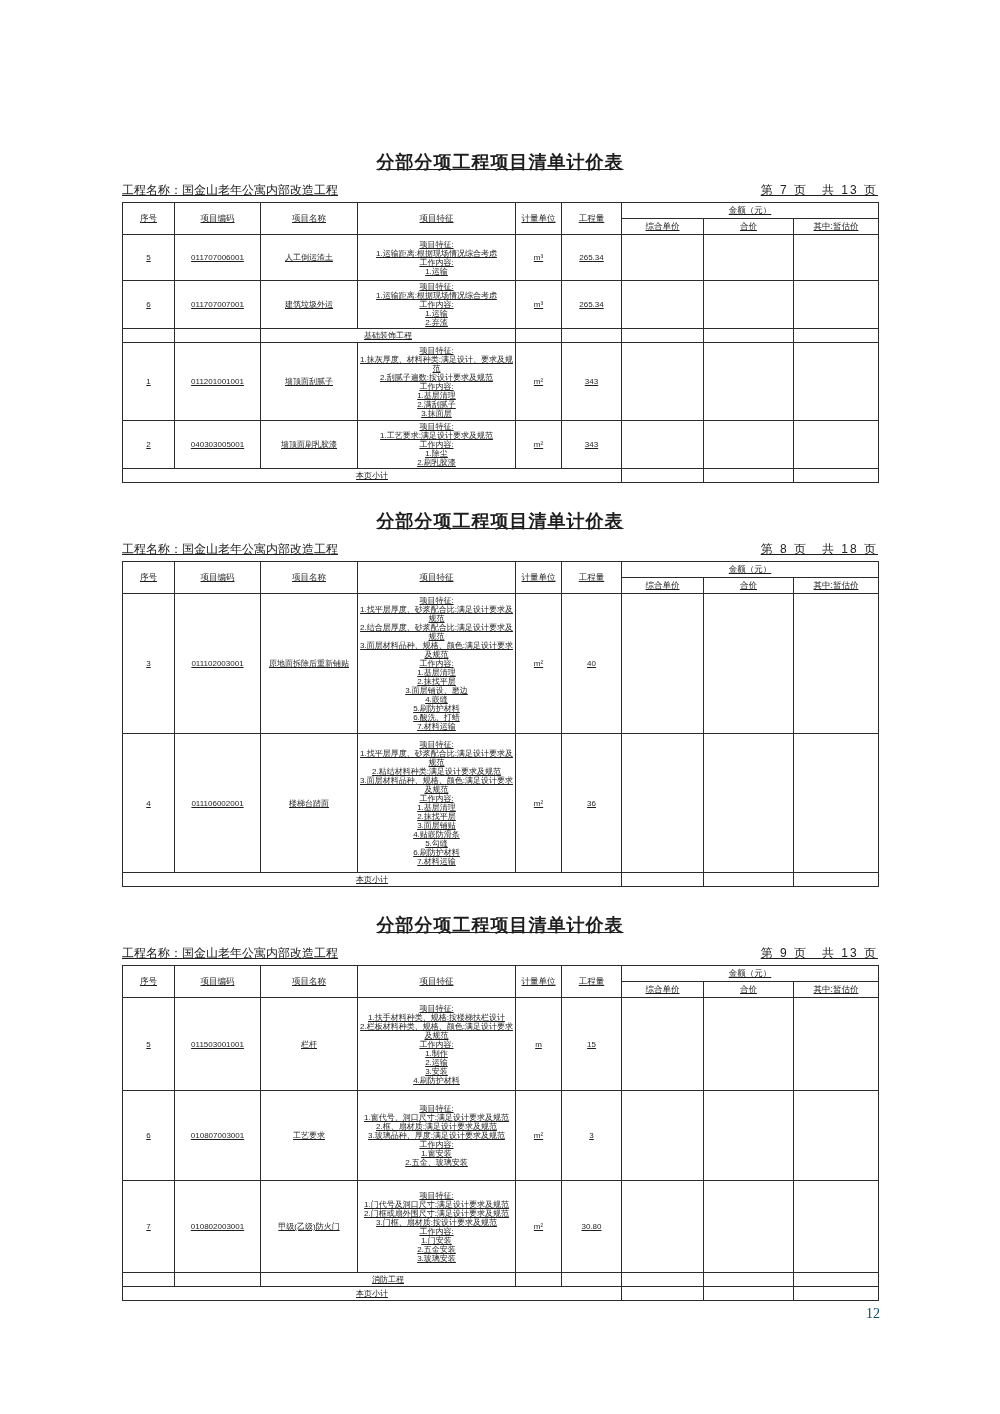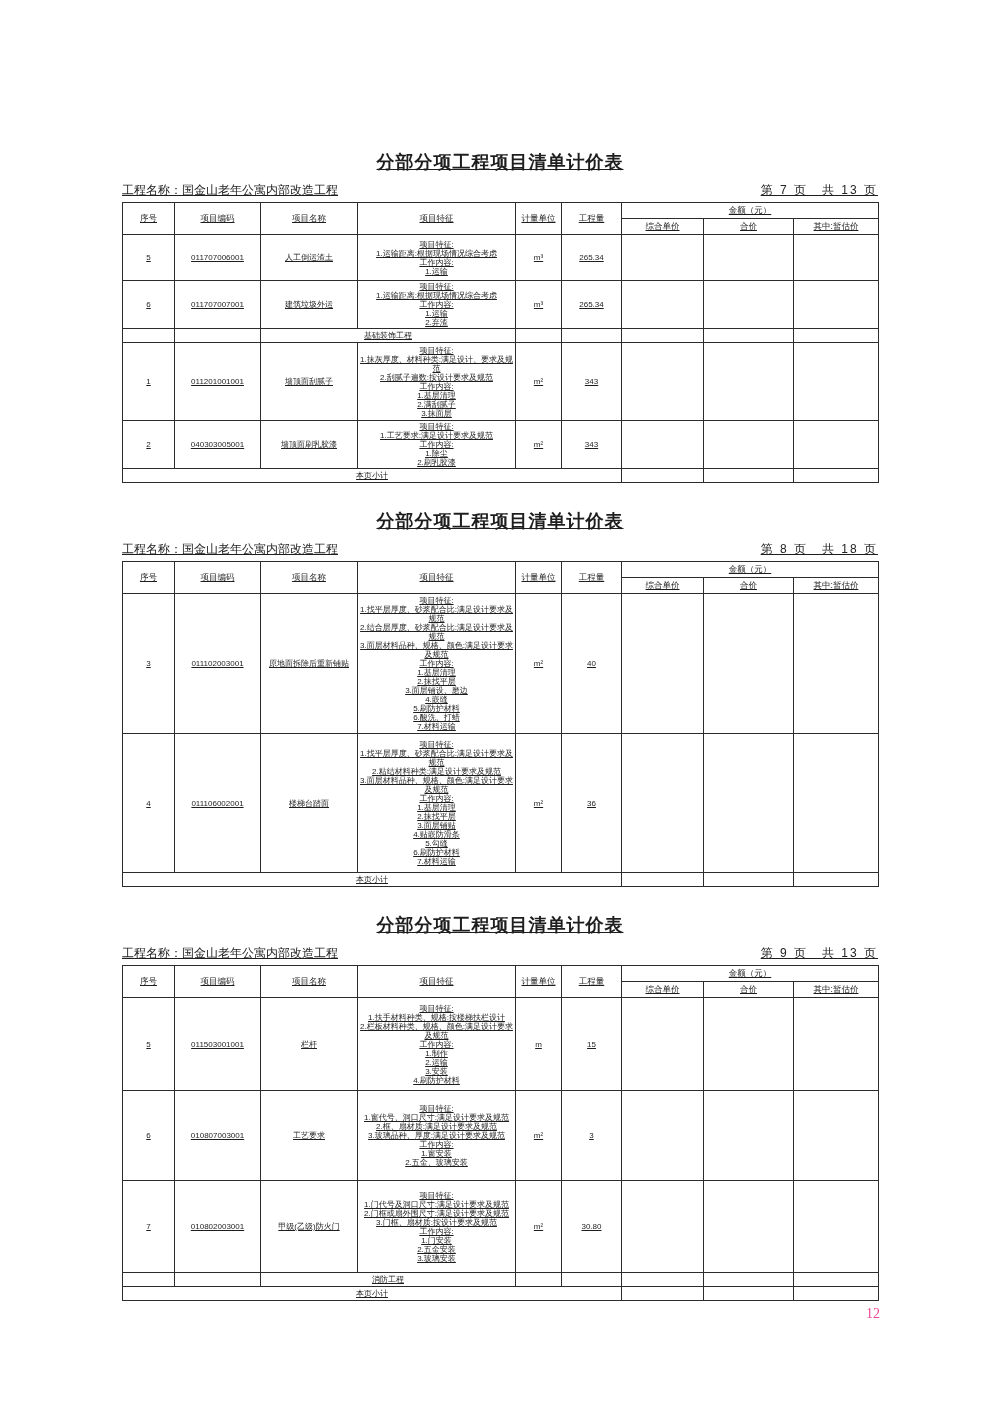--- a/index.html
+++ b/index.html
@@ -61,21 +61,21 @@
     font-size:8px;
     margin-top:24px;
   }
   td.cell-subtotal { font-size:8.5px;margin-top:24px; }
   .page-footer {
     position:absolute;
     top:1306px;
     right:120px;
     font-size:14px;
     font-family:"Liberation Serif","DejaVu Serif",serif;
-    color:#ec4899;
+    color:#0c4a6e;
   }
 </style>
 </head>
 <body>
 
 <div class="content">
 
   <section class="block">
     <h1 class="sheet-title">分部分项工程项目清单计价表</h1>
     <div class="meta-row">

